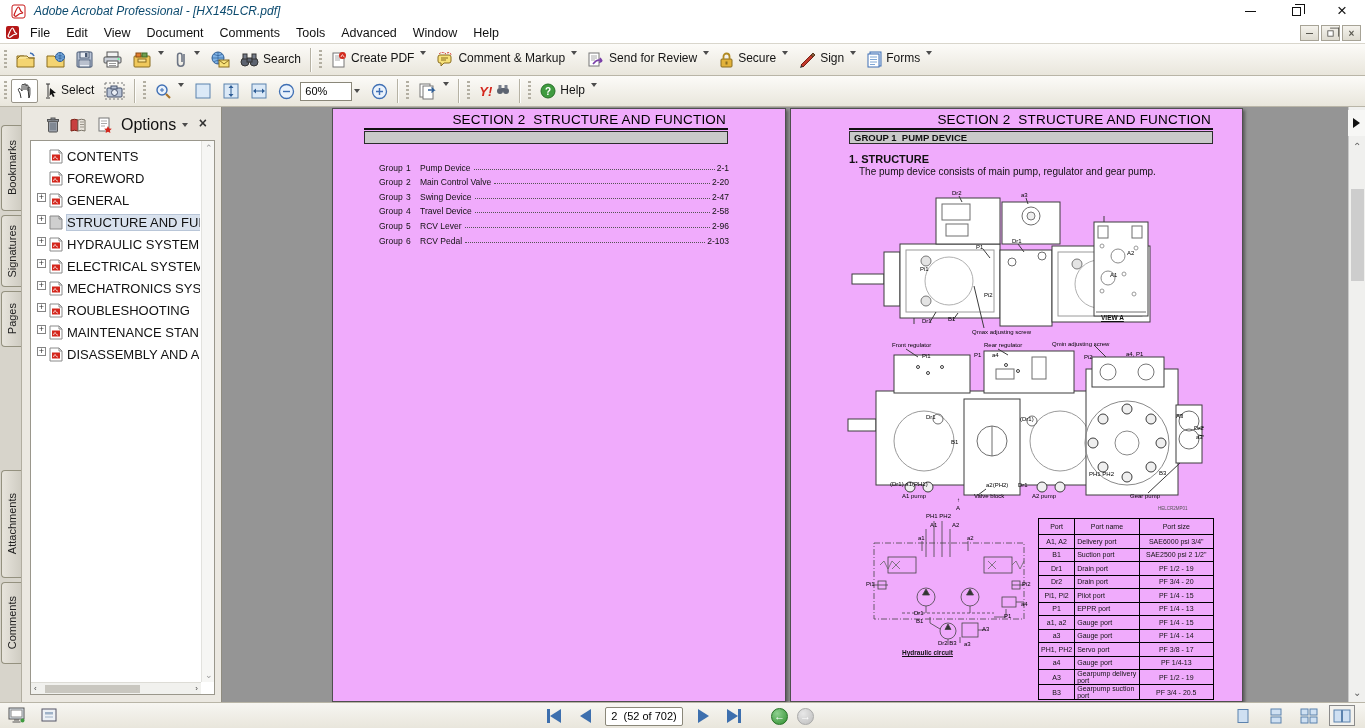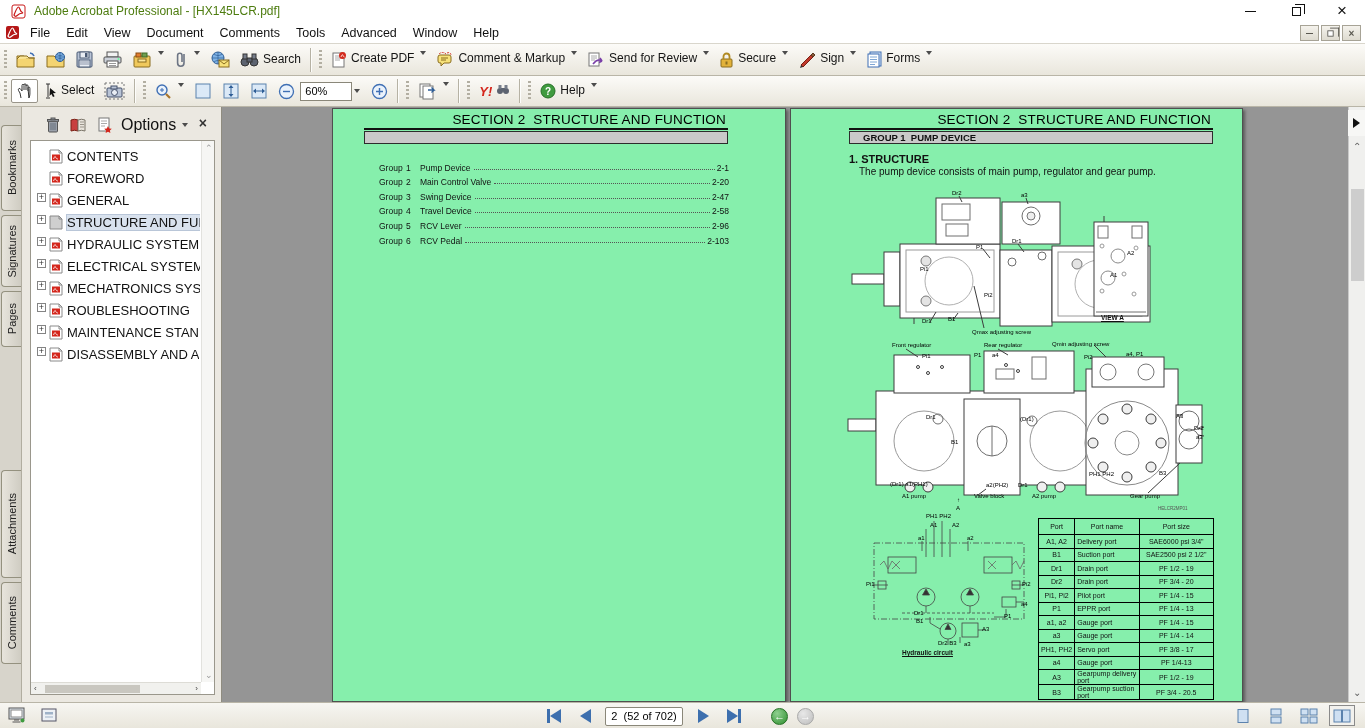--- a/index.html
+++ b/index.html
@@ -2,21 +2,21 @@
 <html><head>
 <meta charset="utf-8">
 <style>
   * { margin:0; padding:0; box-sizing:border-box; }
   html,body { width:1365px; height:728px; overflow:hidden; }
   body { font-family:"Liberation Sans", sans-serif; color:#111; background:#fff; }
   #app { position:relative; width:1365px; height:728px; }
 
   
   .titlebar { position:absolute; left:0; top:0; width:100%; height:22px; background:#fff; display:flex; align-items:center; padding-left:6px; gap:6px; }
-  .titlebar .title { font-size:12px; color:#4d7c0f; }
+  .titlebar .title { font-size:12px; color:#0c4a6e;font-style:italic; }
   .win-btns { position:absolute; right:0; top:0; height:22px; display:flex; }
   .win-btn { width:46px; height:22px; display:flex; align-items:center; justify-content:center; font-size:14px; color:#111; }
   .glyph-min { width:11px; height:1px; background:#111; display:block; }
   .glyph-restore { width:9px; height:9px; border:1px solid #111; position:relative; background:#fff; }
   .glyph-restore:before { content:""; position:absolute; left:2px; top:-4px; width:9px; height:9px; border:1px solid #111; border-bottom:none; border-left:none; }
 
   
   .menubar { position:absolute; left:0; top:22px; width:100%; height:22px; background:#fff; border-bottom:1px solid #d9d6cc; display:flex; align-items:center; }
   .menubar .menu-item { font-size:12.5px; padding:0 8px; height:22px; display:flex; align-items:center; }
   .acro-mini { width:15px; height:15px; margin-left:5px; margin-right:2px; }
@@ -62,26 +62,26 @@
   .bm-item.grey .bm-red { display:none; }
   .bm-item.grey .bm-pg { fill:#cfcfcf; }
   .bm-vscroll { position:absolute; right:0; top:0; width:13px; bottom:12px; background:#f6f6f4; border-left:1px solid #e2e2de; }
   .bm-vscroll .arr { position:absolute; left:3px; font-size:9px; color:#9a9a9a; }
   .bm-hscroll { position:absolute; left:0; bottom:0; right:13px; height:12px; background:#f1f1ee; border-top:1px solid #dddcd6; }
   .bm-hscroll .arr { position:absolute; top:1px; font-size:8px; color:#444; }
   .bm-hthumb { position:absolute; left:14px; top:2px; width:95px; height:8px; background:#c9c7c0; }
 
   
   .docarea { position:absolute; left:222px; top:0; right:17px; bottom:0; background:#959595; overflow:hidden; }
-  .page { position:absolute; top:1px; height:594px; background:#86efac; border:1px solid #4f4f4f; box-shadow:2px 2px 3px rgba(0,0,0,.4); }
+  .page { position:absolute; top:1px; height:594px; background:#f0abfc; border:1px solid #4f4f4f; box-shadow:2px 2px 3px rgba(0,0,0,.4); }
   .pageL { left:110px; width:454px; }
   .pageR { left:568px; width:453px; }
   .sec-title { position:absolute; font-size:13.5px; color:#000; white-space:pre; letter-spacing:.2px; }
   .title-rule { position:absolute; height:2px; background:#111; }
-  .hdr-bar { position:absolute; height:13px; background:#c9c9c9; border:1px solid #2c2c2c; font-size:9.5px; font-weight:bold; line-height:11px; padding-left:13px; white-space:pre; }
+  .hdr-bar { position:absolute; height:13px; background:#c9c9c9; border:1px solid #2c2c2c; font-size:9.5px; font-weight:bold; line-height:11px; padding-left:4px; white-space:pre; }
   .toc { position:absolute; left:46px; top:49px; width:350px; }
   .toc-row { display:flex; align-items:flex-end; height:14.6px; font-size:8.5px; }
   .toc-row .g { width:27px; flex:none; }
   .toc-row .n { width:14px; flex:none; }
   .toc-row .t { flex:none; padding-right:3px; }
   .toc-row .lead { flex:1; border-bottom:1.5px dotted #555; margin:0 2px 3px 0; }
   .toc-row .p { flex:none; text-align:right; }
   .h-structure { position:absolute; font-size:11px; font-weight:bold; }
   .p-structure { position:absolute; font-size:10px; }
   .diagram { position:absolute; }

